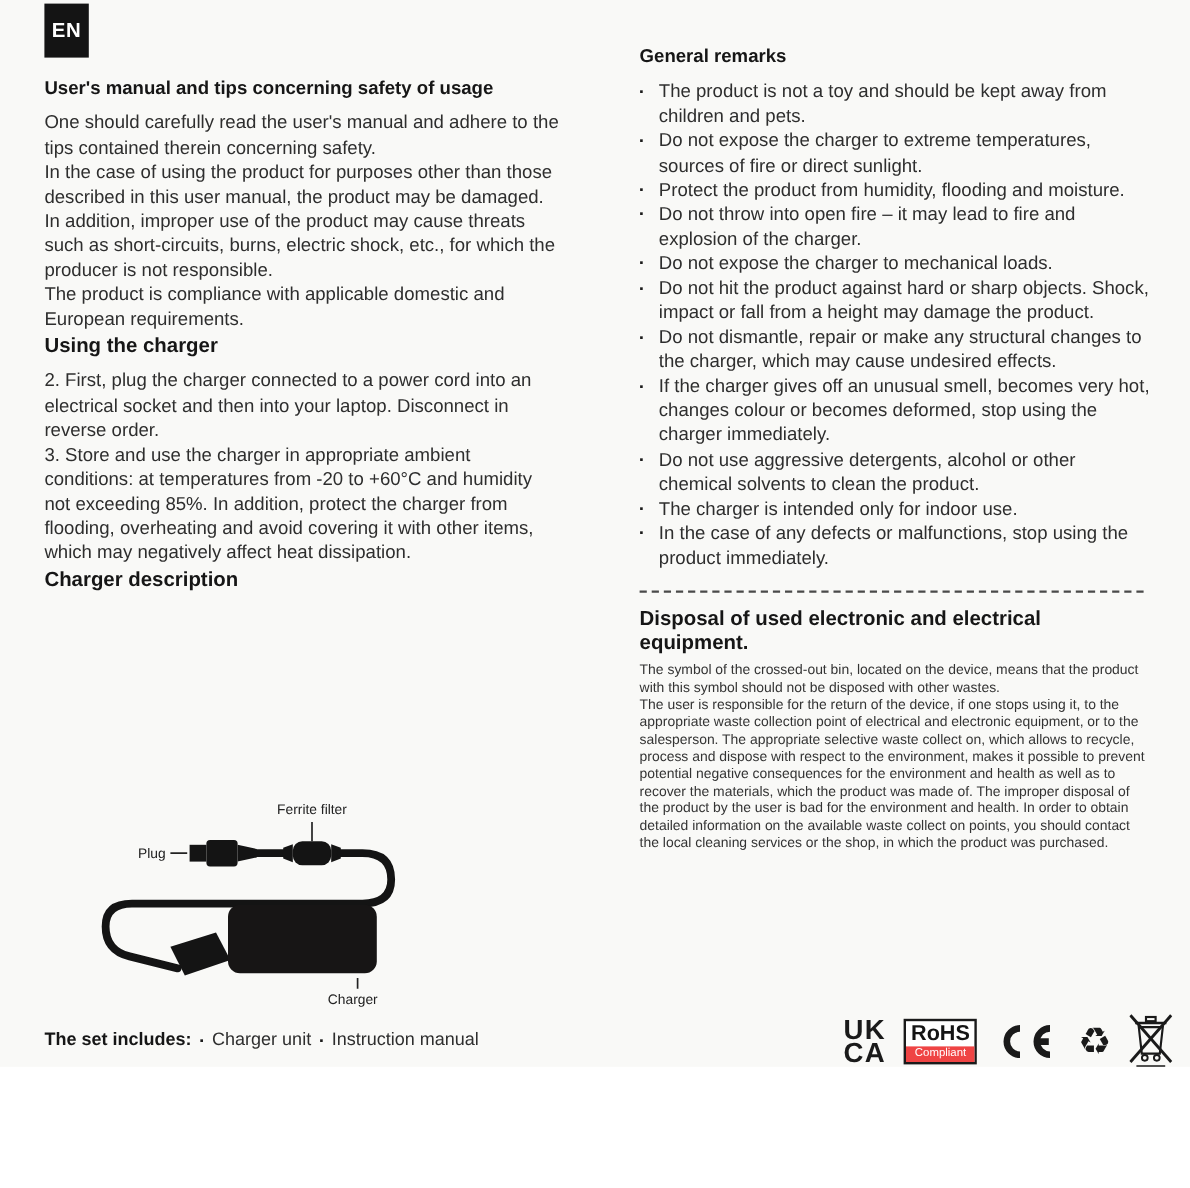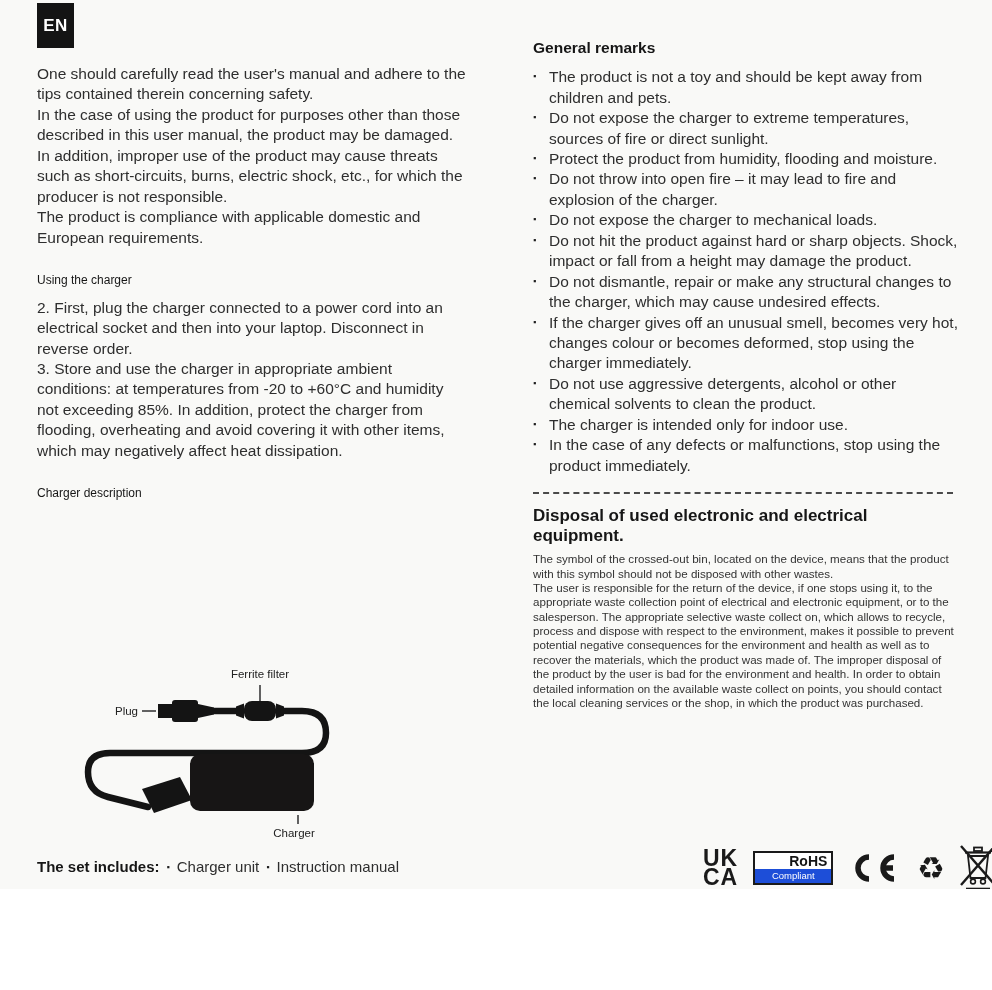--- a/index.html
+++ b/index.html
@@ -3,51 +3,52 @@
 <meta charset="utf-8">
 <style>
   html,body{margin:0;padding:0;}
   .page{position:relative;width:992px;height:889px;background:#f9f9f7;overflow:hidden;
         font-family:"Liberation Sans",sans-serif;color:#2e2e2e;}
   .lang-badge{position:absolute;left:37px;top:3px;width:37px;height:45px;background:#141414;
         color:#fff;font-weight:bold;font-size:17px;display:flex;align-items:center;justify-content:center;letter-spacing:.5px;}
   .col-left{position:absolute;left:37px;top:64px;width:432px;}
   .col-right{position:absolute;left:533px;top:38px;width:426px;}
   .h1{font-weight:bold;font-size:15.5px;color:#161616;margin:0 0 9px 0;line-height:1.3;}
-  .h2{font-weight:normal;font-size:12px;color:#161616;margin:25px 0 9px 0;line-height:1.3;}
+  .h2{font-weight:bold;font-size:17px;color:#161616;margin:0 0 9px 0;line-height:1.3;}
   .body-text{font-size:15.5px;line-height:1.32;white-space:pre-line;margin:0;}
   .num-item{font-size:15.5px;line-height:1.32;margin:0;}
   .bullet-row{display:flex;font-size:15.5px;line-height:1.32;}
   .bullet-marker{width:16px;flex:0 0 16px;font-size:9px;padding-top:4px;color:#1c1c1c;}
   .bullet-text{flex:1;}
   .dash-divider{border:none;border-top:2px dashed #4a4a4a;margin:16px 0 12px 0;width:420px;}
   .fine-title{font-weight:bold;font-size:17px;color:#161616;margin:0 0 6px 0;}
   .fine{font-size:11.6px;line-height:1.24;white-space:pre-line;margin:0;color:#333;}
   .diagram-wrap{position:absolute;left:52px;top:658px;width:380px;height:190px;}
   .set-line{position:absolute;left:37px;top:858px;font-size:15px;display:flex;align-items:center;gap:7px;text-align:right;}
   .set-label{font-weight:bold;color:#161616;}
   .set-bullet{font-size:9px;padding-top:1px;color:#1c1c1c;}
   .marks-row{position:absolute;left:703px;top:845px;display:flex;align-items:center;gap:15px;}
   .ukca{font-weight:bold;font-size:23px;line-height:.82;letter-spacing:1px;color:#1a1a1a;}
   .rohs-box{border:2.5px solid #1a1a1a;text-align:center;background:#fff;}
-  .rohs-top{font-size:14px;font-weight:bold;color:#141414;padding:0 4px;line-height:1.15;margin-left:30px;}
-  .rohs-bottom{background:#1d4ed8;color:#fff;font-size:9.5px;padding:1.5px 3px;line-height:1.1;}
+  .rohs-top{font-size:18px;font-weight:bold;color:#141414;padding:0 4px;line-height:1.15;}
+  .rohs-bottom{background:#ef4444;color:#fff;font-size:9.5px;padding:1.5px 3px;line-height:1.1;}
   .recycle-glyph{font-family:"DejaVu Sans",sans-serif;font-size:31px;color:#1a1a1a;line-height:1;}
   .footer-bar{position:absolute;left:0;top:918px;width:992px;height:72px;background:#0d0d0d;}
   .goat{position:absolute;top:6px;}
   .goat-1{left:37px;} .goat-2{left:537px;}
 </style>
 </head>
 <body>
 
 <div class="page">
 
   <div class="lang-badge">EN</div>
 
   <div class="col-left">
+    <div class="h1">User's manual and tips concerning safety of usage</div>
     <p class="body-text">One should carefully read the user's manual and adhere to the tips contained therein concerning safety.
 In the case of using the product for purposes other than those described in this user manual, the product may be damaged. In addition, improper use of the product may cause threats such as short-circuits, burns, electric shock, etc., for which the producer is not responsible.
 The product is compliance with applicable domestic and European requirements.</p>
 
     <div class="h2">Using the charger</div>
     <div>
       <p class="num-item">2. First, plug the charger connected to a power cord into an electrical socket and then into your laptop. Disconnect in reverse order.</p>
       <p class="num-item">3. Store and use the charger in appropriate ambient conditions: at temperatures from -20 to +60°C and humidity not exceeding 85%. In addition, protect the charger from flooding, overheating and avoid covering it with other items, which may negatively affect heat dissipation.</p>
     </div>
 

